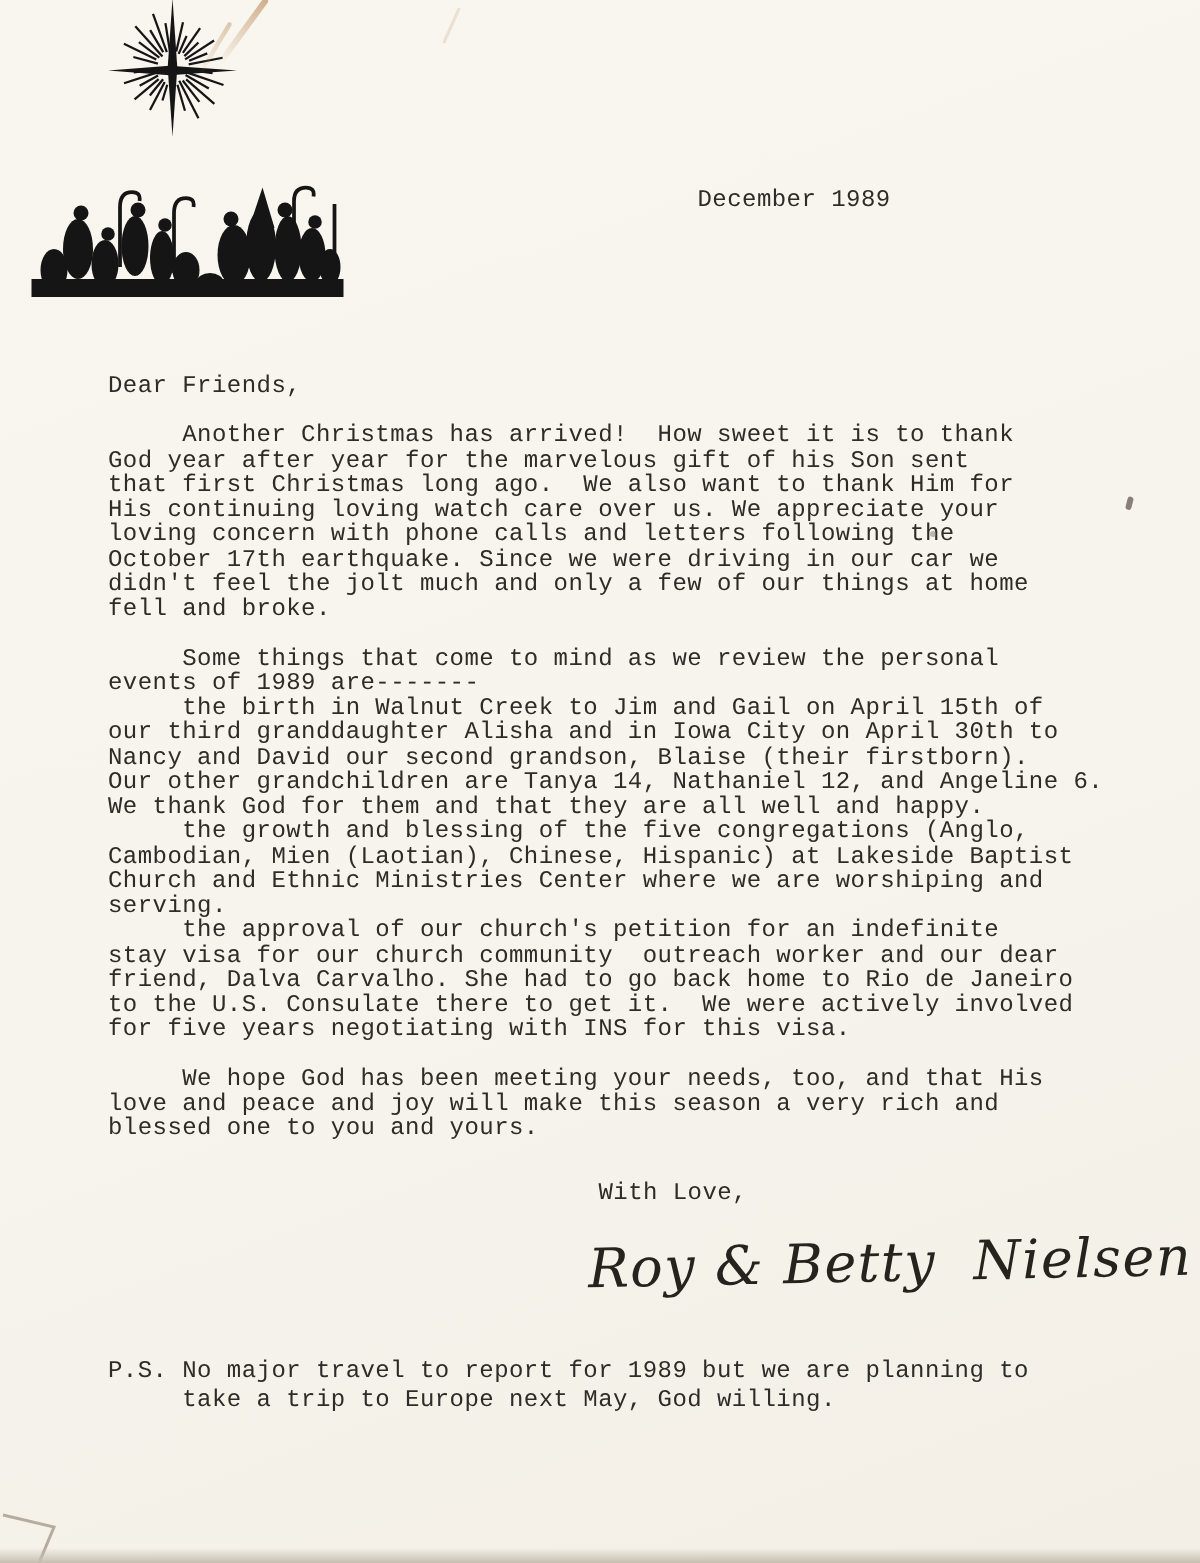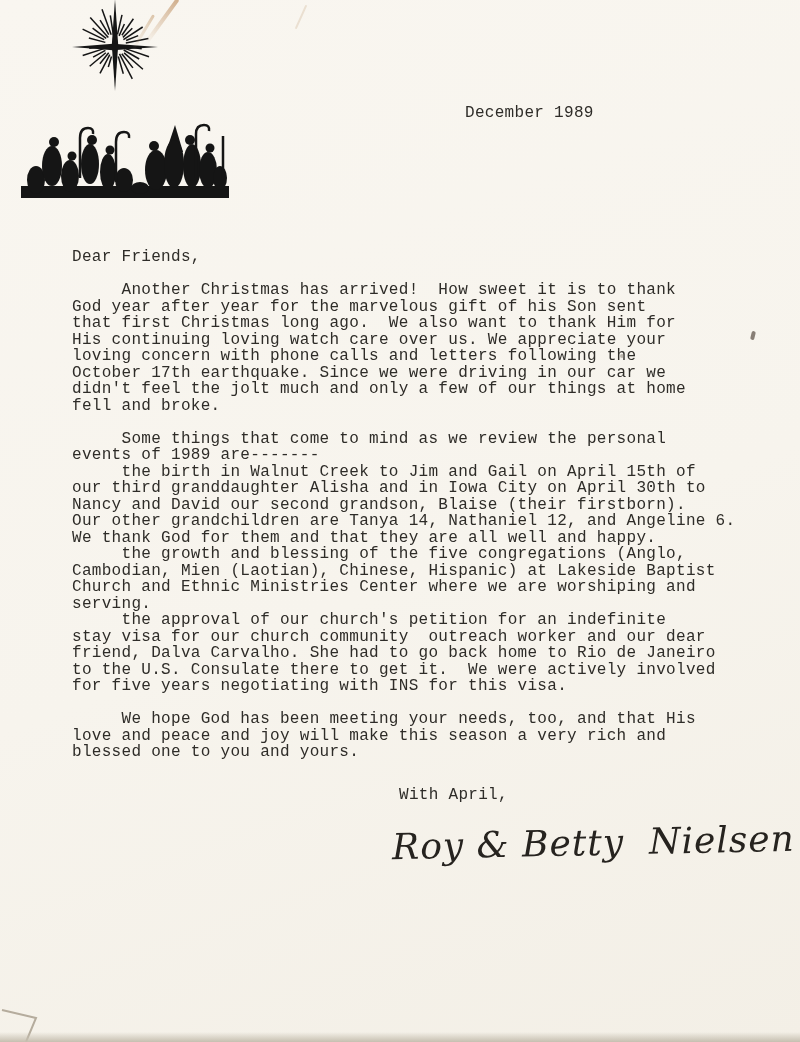--- a/index.html
+++ b/index.html
@@ -17,21 +17,21 @@
     font-size:16px;
     letter-spacing:.3px;
     color:#2e2c28;
     white-space:pre;
     margin:0;
   }
   .body-text{
     left:72px;top:249px;
     line-height:16.5px;
   }
-  .date{left:465px;top:104px;}
+  .date{left:465px;top:124px;}
   .closing{left:399px;top:786px;}
   .ps{left:72px;top:905px;line-height:18.5px;}
   .signature{
     position:absolute;
     left:392px;top:822px;
     font-family:"DejaVu Serif","Liberation Serif",serif;
     font-style:italic;
     font-size:36px;
     letter-spacing:1px;
     color:#26231f;
@@ -154,24 +154,26 @@
      the approval of our church's petition for an indefinite
 stay visa for our church community  outreach worker and our dear
 friend, Dalva Carvalho. She had to go back home to Rio de Janeiro
 to the U.S. Consulate there to get it.  We were actively involved
 for five years negotiating with INS for this visa.
 
      We hope God has been meeting your needs, too, and that His
 love and peace and joy will make this season a very rich and
 blessed one to you and yours.</pre>
 
-  <div class="mono closing">With April,</div>
+  <div class="mono closing">With Love,</div>
 
   <div class="signature">Roy &amp; Betty  Nielsen</div>
 
+  <pre class="mono ps">P.S. No major travel to report for 1989 but we are planning to
+     take a trip to Europe next May, God willing.</pre>
 
   <div class="stain stain1"></div>
   <div class="stain stain2"></div>
   <div class="stain stain3"></div>
   <div class="speck1"></div>
   <div class="speck2"></div>
 
   <svg class="art" style="left:0;top:1000px" width="60" height="42" viewBox="0 0 60 42">
     <polyline points="2,10 36,18 26,42" stroke="#b5ac9d" stroke-width="2" fill="none"></polyline>
   </svg>

